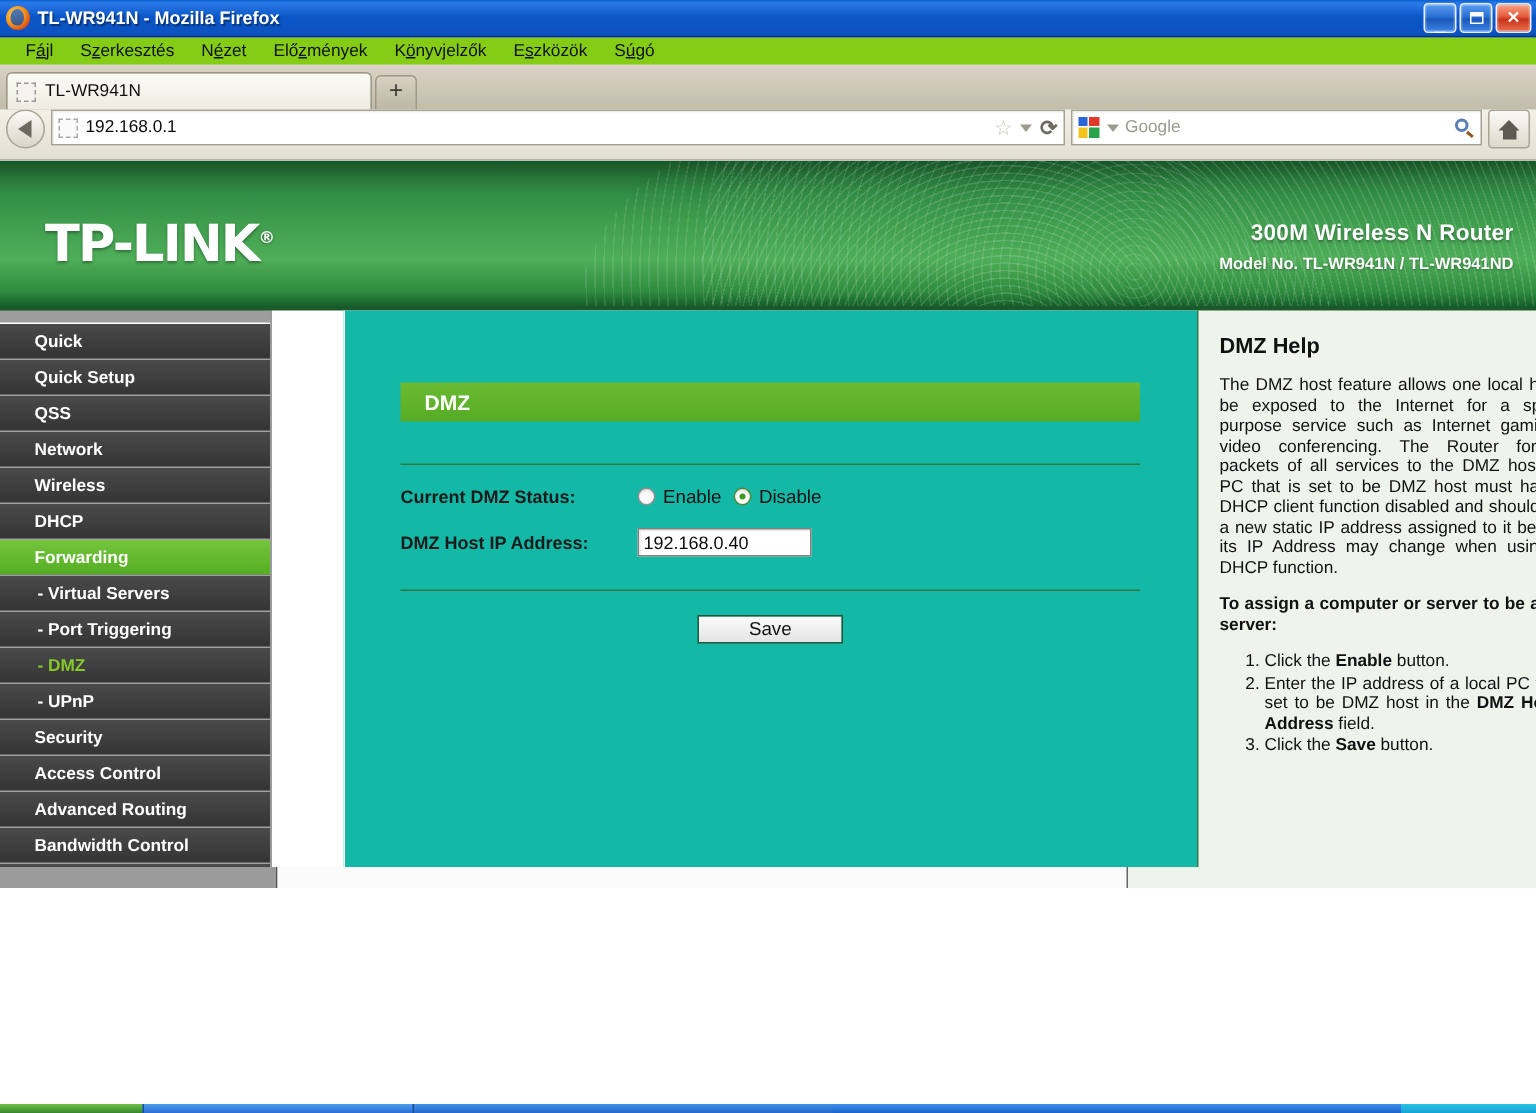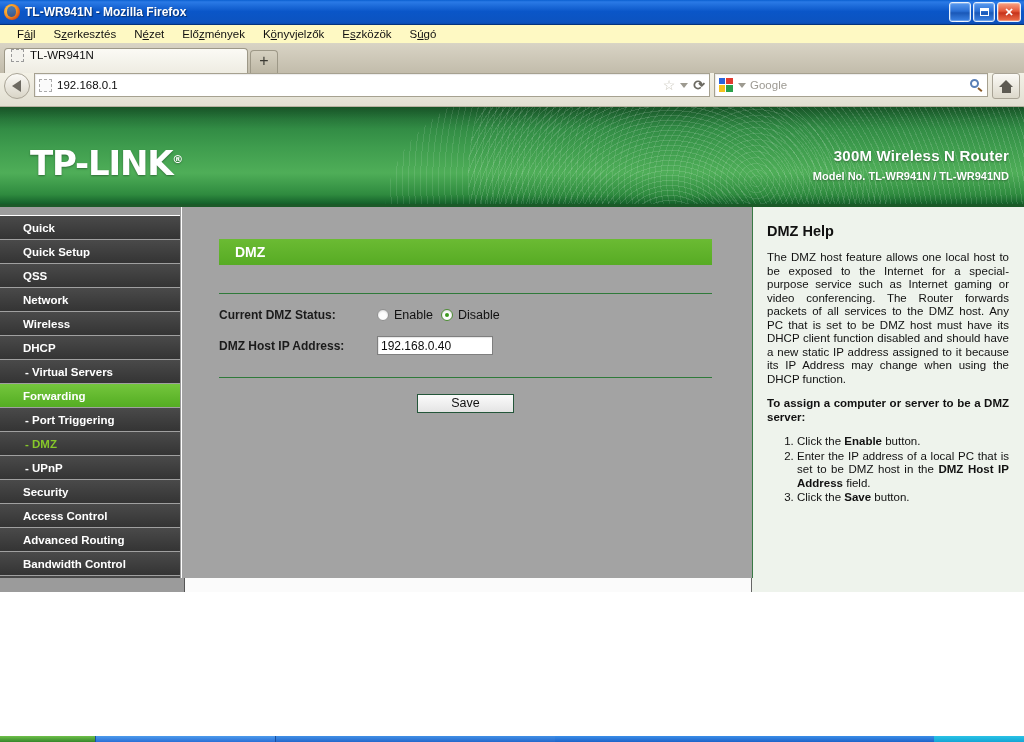--- a/index.html
+++ b/index.html
@@ -46,36 +46,36 @@
   .winbtn.close {
     width:24px;
     background:linear-gradient(to bottom,#f8a484 0%,#e4593a 45%,#c6331b 55%,#ee6f4a 100%);
   }
   .winbtn .gl { line-height:1; font-weight:bold; }
   .winbtn.min .gl { margin-top:6px; font-size:14px; }
   .box-glyph { width:9px; height:8px; border:1.5px solid #fff; border-top-width:3px; }
 
   
   #menubar {
-    height:19px; background:#fef9c3; display:flex; 
+    height:19px; background:#84cc16; display:flex; 
     padding-left:8px; border-bottom:1px solid #d9d5c4;
   }
   .menu-item {
     font-size:11.5px; color:#111; padding:0 9px; white-space:nowrap; line-height:19px;
   }
   .menu-item u { text-decoration:underline; }
 
   
   #tabstrip {
     height:29px; background:#cfcabb;
     background:linear-gradient(to bottom,#d8d3c4,#c2bcab);
     display:flex; align-items:flex-end; padding-left:4px; position:relative;
   }
   .tab {
-    height:25px; width:244px; display:flex; align-items:flex-start;
+    height:25px; width:244px; display:flex; align-items:center;
     background:linear-gradient(to bottom,#fbfaf5,#eeece2);
     border:1px solid #9d9887; border-bottom:none;
     border-radius:4px 4px 0 0; padding:0 6px; gap:6px;margin-top:28px;
   }
   .tab .favicon {
     width:13px; height:13px; border:1px dashed #9a9a9a; background:#f4f3ee; flex:none;
   }
   .tab .tab-label { font-size:11.5px; color:#101010; white-space:nowrap; }
   .newtab {
     height:23px; width:28px; margin-left:2px;
@@ -201,23 +201,24 @@
   }
   .side-item.sub { padding-left:25px; font-weight:bold; }
   .side-item.active {
     background:linear-gradient(to bottom,#74c63d,#54ad22);
     color:#ffffff;
   }
   .side-item.current { color:#7ed321; color:#86c72a; }
   .side-fill { flex:1; background:#3a3a3a; border-top:1px solid #a0a0a0; }
 
   #main {
-    flex:1; background:#a3a3a3; position:relative;
+    flex:1; background:#14b8a6; position:relative;
     border-left:1px solid #ffffff;
-    padding:32px 38px 0 37px;
+    padding:48px 38px 0 37px;
+    margin-left:48px;
   }
   #maininner { width:493px; }
   .sec-title {
     height:26px; background:#5eb32c;
     background:linear-gradient(to bottom,#6bbb33,#57ab24);
     color:#ffffff; font-size:14px; font-weight:bold;
     display:flex; align-items:center; padding-left:16px;
   }
   .hr-green { height:1px; background:#2f7a3a; margin:28px 0 0 0; }
   .form-row { display:flex; align-items:center; margin-top:14px; }
@@ -371,22 +372,22 @@
   <div id="cols">
 
     <div id="sidebar">
       <div class="side-spacer"></div>
       <div class="side-item">Quick</div>
       <div class="side-item">Quick Setup</div>
       <div class="side-item">QSS</div>
       <div class="side-item">Network</div>
       <div class="side-item">Wireless</div>
       <div class="side-item">DHCP</div>
+      <div class="side-item active">Forwarding</div>
       <div class="side-item sub">- Virtual Servers</div>
-      <div class="side-item active">Forwarding</div>
       <div class="side-item sub">- Port Triggering</div>
       <div class="side-item sub current">- DMZ</div>
       <div class="side-item sub">- UPnP</div>
       <div class="side-item">Security</div>
       <div class="side-item">Access Control</div>
       <div class="side-item">Advanced Routing</div>
       <div class="side-item">Bandwidth Control</div>
       <div class="side-item">IP &amp; MAC Binding</div>
       <div class="side-item">Dynamic DNS</div>
       <div class="side-item">System Tools</div>

